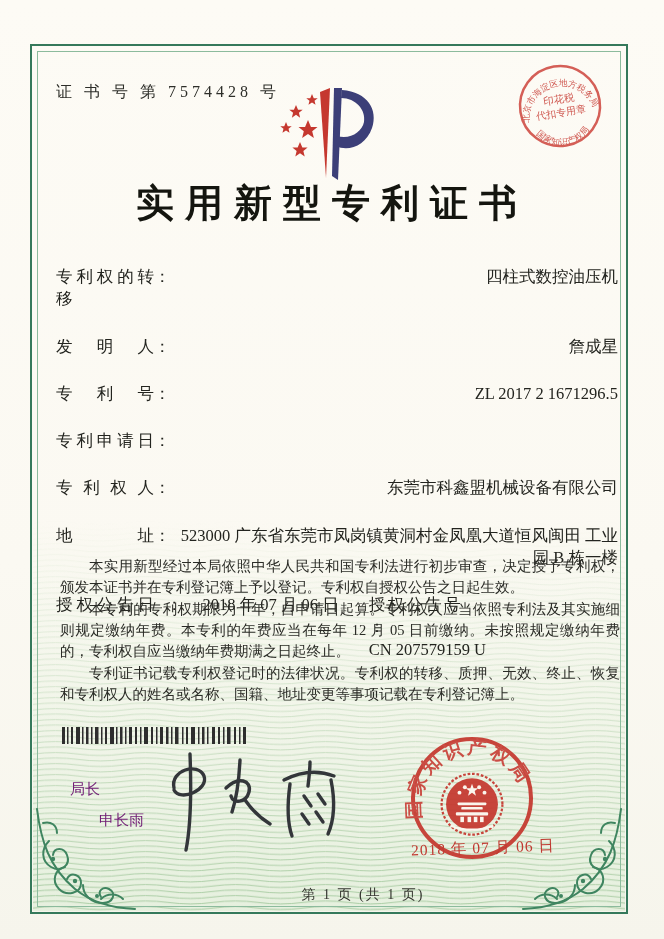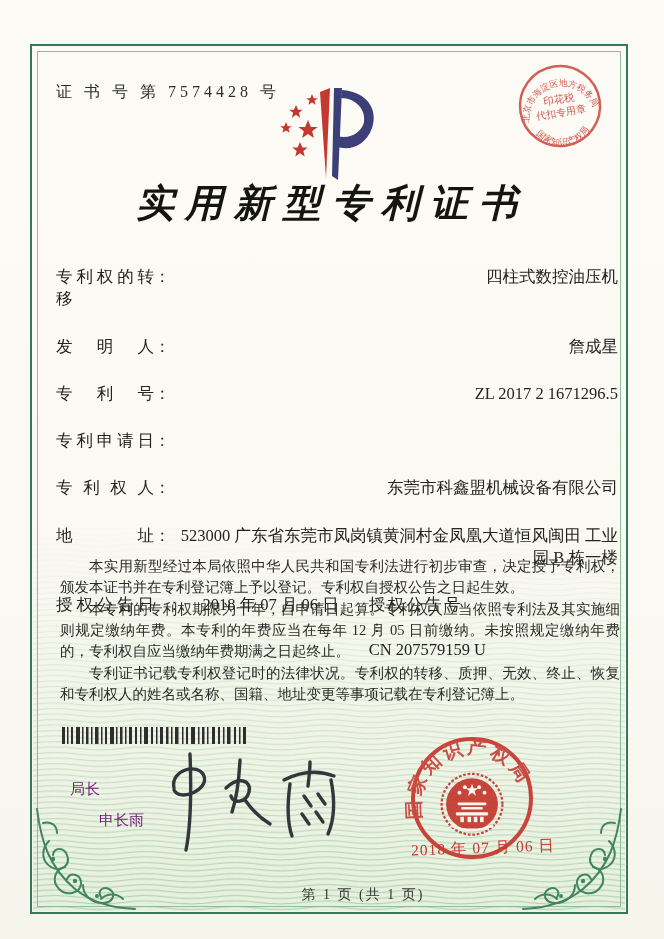--- a/index.html
+++ b/index.html
@@ -14,21 +14,21 @@
   
   .guilloche{position:absolute;left:33px;top:520px;right:39px;bottom:28px;pointer-events:none;}
   
   .corner{position:absolute;width:108px;height:112px;bottom:26px;pointer-events:none;}
   .corner.left{left:31px;}
   .corner.right{right:37px;transform:scaleX(-1);}
   
   .cert-no{position:absolute;top:82px;left:56px;font-size:16px;letter-spacing:4px;color:#2d2e29;}
   .logo{position:absolute;top:84px;left:272px;width:120px;height:100px;}
   .tax-stamp{position:absolute;top:56px;left:510px;width:100px;height:100px;transform:rotate(-9deg);opacity:.88;}
-  .title{position:absolute;top:178px;left:0;width:100%;text-align:center;font-size:38px;font-weight:bold;letter-spacing:11px;color:#14150f;font-style:italic;}
+  .title{position:absolute;top:178px;left:0;width:100%;text-align:center;font-size:38px;font-weight:bold;letter-spacing:11px;color:#14150f;}
   
   .fields{position:absolute;top:266px;left:56px;right:46px;font-size:16.5px;}
   .frow{display:flex;margin-bottom:25px;line-height:1.35;}
   .flabel{width:98px;text-align:justify;text-align-last:justify;flex:none;}
   .fcolon{flex:none;margin-right:8px;}
   .fvalue{flex:1;text-align:right;}
   .frow.grant{margin-bottom:0;gap:12px;}
   .grant-right{display:flex;margin-left:18px;flex-direction:column;}
   .grant-right .flabel{width:92px;}
   

